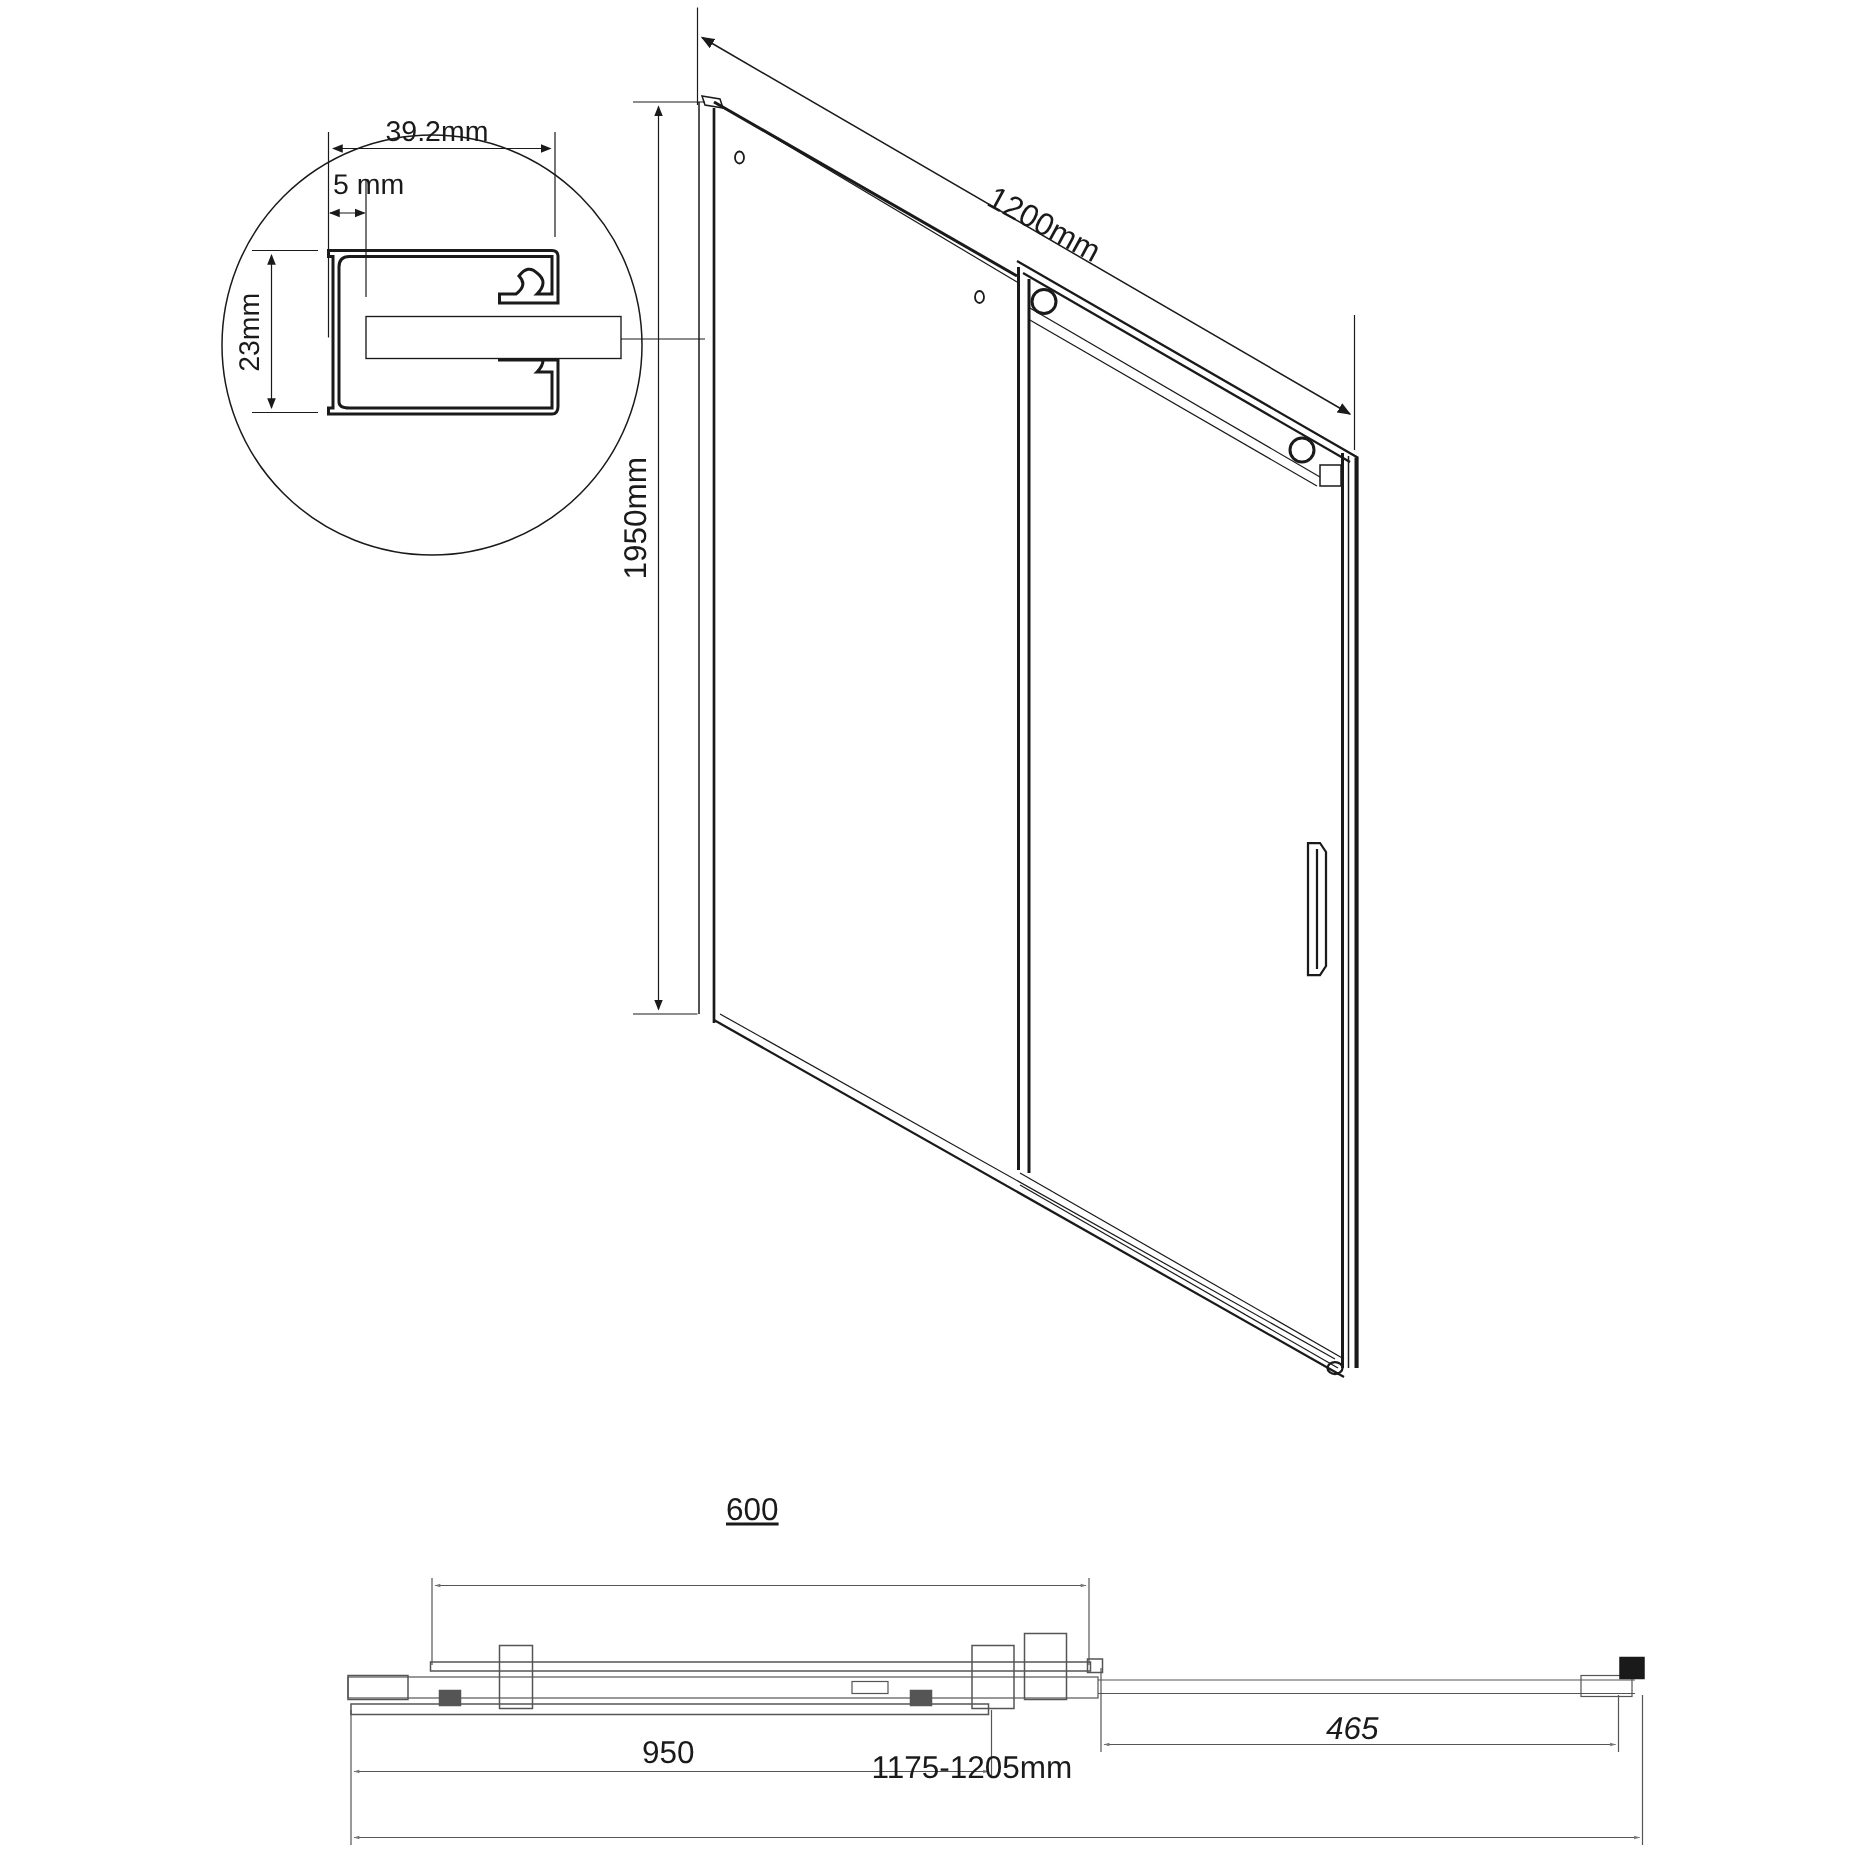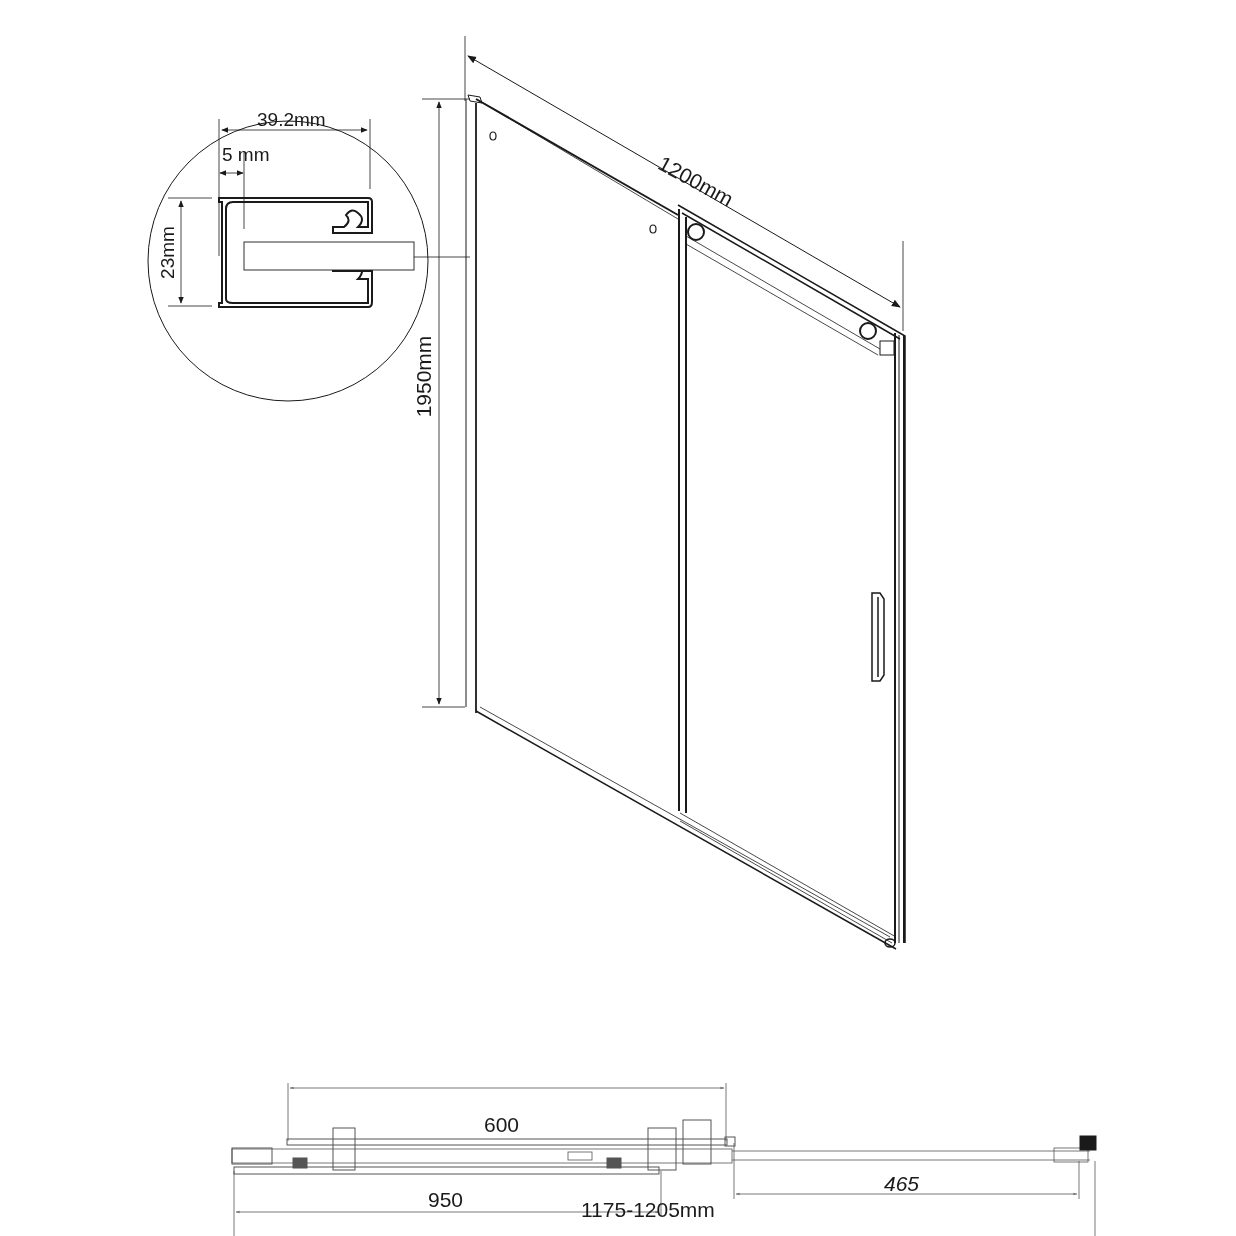--- a/index.html
+++ b/index.html
@@ -1,17 +1,17 @@
 <!DOCTYPE html>
 <html><head>
   <meta charset="utf-8">
   <style>
     html, body { margin: 0; padding: 0; background: #ffffff; }
     body { width: 1236px; height: 1236px; position: relative; overflow: hidden; }
-    #drawing { position: absolute; left: 0; top: 0; width: 1236px; height: 984px; margin-top: 31px; }
+    #drawing { position: absolute; left: 0; top: 0; width: 1236px; height: 984px; }
     .lbl { position: absolute; font-family: "Liberation Sans", sans-serif; color: #1a1a1a; white-space: nowrap; line-height: 1; }
     .lbl-lg { font-size: 21px; }
     .lbl-md { font-size: 19px; }
     .rot-v { transform-origin: center center; transform: rotate(-90deg); }
     .rot-d { transform-origin: left center; transform: rotate(28.5deg); }
   </style>
 </head>
 <body>
 
 <div id="drawing">
@@ -126,17 +126,17 @@
       <line x1="236" y1="1225" x2="1093" y2="1225" stroke-width="0.8" marker-start="url(#arrL)" marker-end="url(#arrL)"></line>
     </g>
   </svg>
 
   
   <span class="lbl lbl-md" style="left:257px; top:79px;">39.2mm</span>
   <span class="lbl lbl-md" style="left:222px; top:114px;">5 mm</span>
   <span class="lbl lbl-md rot-v" style="left:141px; top:212px;">23mm</span>
   <span class="lbl lbl-lg rot-d" style="left:660px; top:120px;">1200mm</span>
   <span class="lbl lbl-lg rot-v" style="left:383px; top:335px;">1950mm</span>
-  <span class="lbl lbl-lg" style="left:484px; top:1083px;">600</span>
+  <span class="lbl lbl-lg" style="left:484px; top:996px;text-decoration:underline;">600</span>
   <span class="lbl lbl-lg" style="left:428px; top:1158px;">950</span>
   <span class="lbl lbl-lg" style="left:884px; top:1142px;font-style:italic;">465</span>
   <span class="lbl lbl-lg" style="left:581px; top:1168px;">1175-1205mm</span>
 </div>
 
 </body></html>

